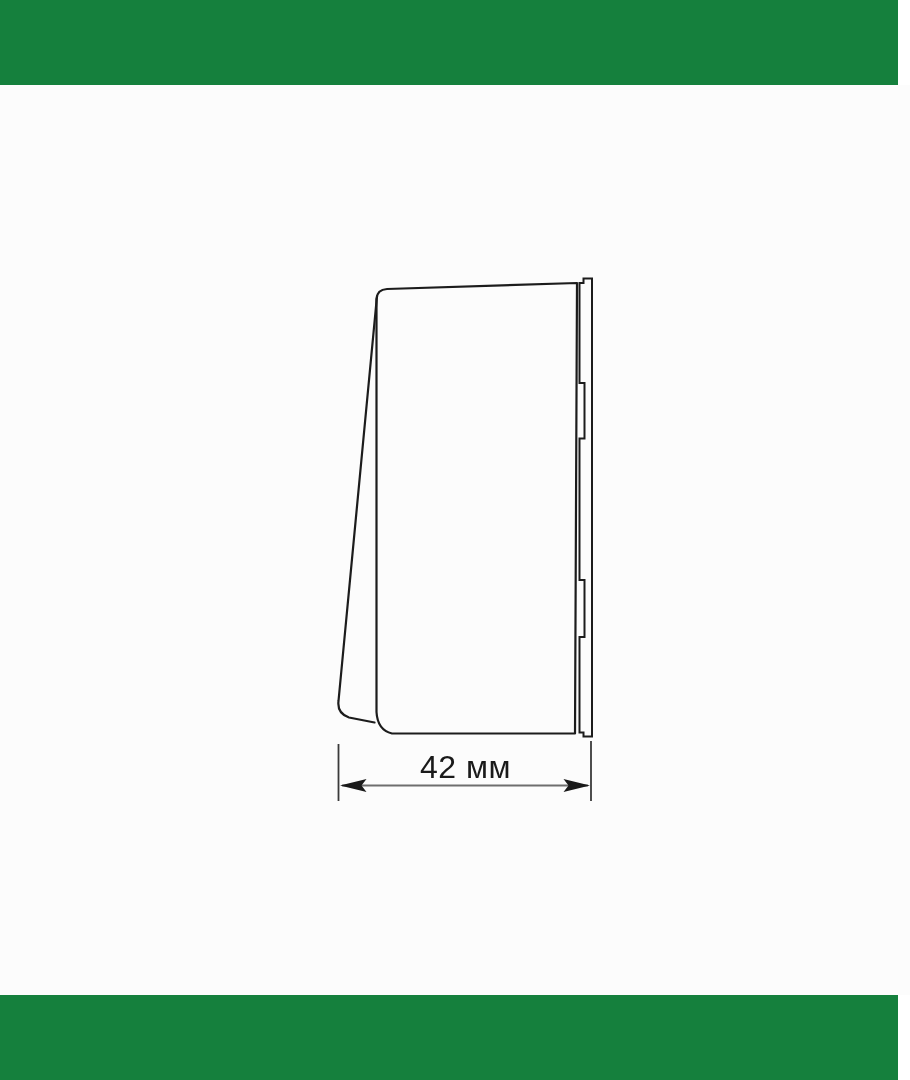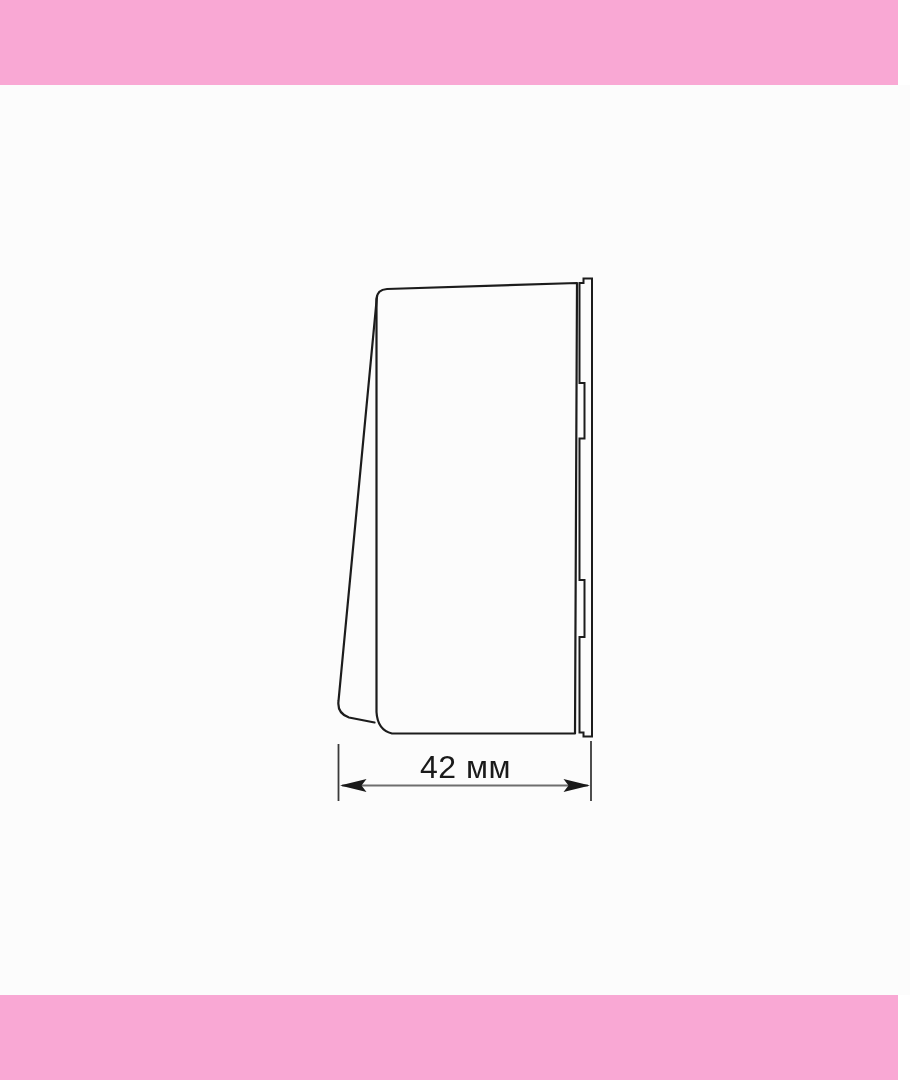--- a/index.html
+++ b/index.html
@@ -5,21 +5,21 @@
   * { margin: 0; padding: 0; box-sizing: border-box; }
   html, body {
     width: 910px; height: 1080px;
     background: #ffffff;
     font-family: "Liberation Sans", sans-serif;
     overflow: hidden;
   }
   .page {
     position: relative;
     width: 898px; height: 1080px;
-    background: #f9a8d4;
+    background: #15803d;
   }
   
   .canvas {
     position: absolute;
     left: 0; top: 85px;
     width: 910px; height: 910px;
     background: #fcfcfc;
   }
   .drawing-svg {
     position: absolute;

